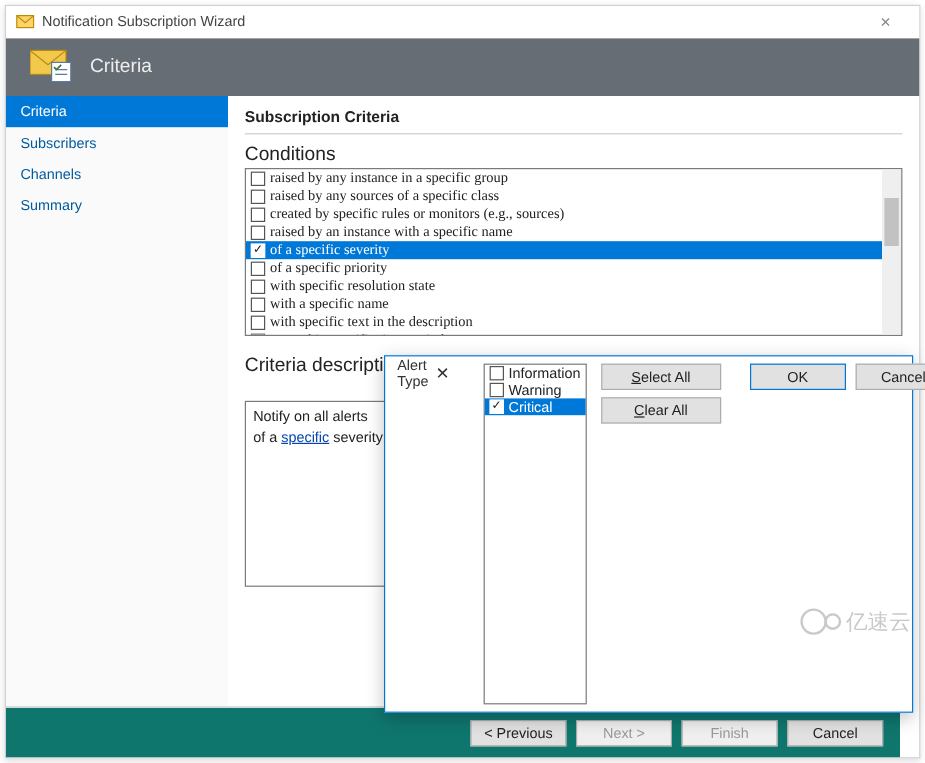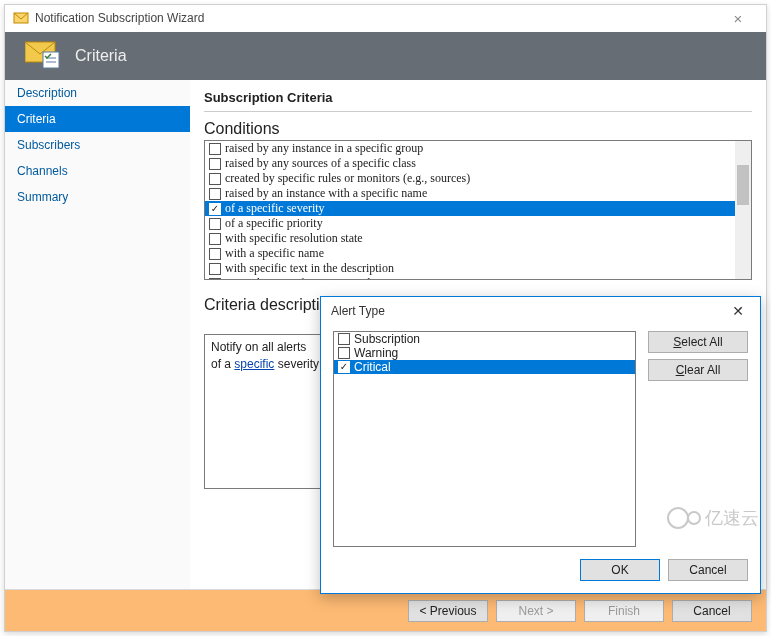--- a/index.html
+++ b/index.html
@@ -32,27 +32,27 @@
   .cond-row.selected { background:#0078d7; color:#fff; }
   .cb { width:12px; height:12px; border:1px solid #555; background:#fff; font-size:10px; line-height:10px; text-align:center; }
   .cond-row.selected .cb { border-color:#fff; }
   .cb.checked::after{content:"✓"; display:block; font-size:10px; color:#222;}
   .scroll-stub { position:absolute; right:0; top:0; bottom:0; width:16px; background:#efefef; }
   .scroll-thumb { position:absolute; top:24px; right:2px; width:12px; height:40px; background:#c2c2c2; }
 
   .desc-box { margin-top:20px; width:100%; height:155px; border:1px solid #7a7a7a; background:#fff; padding:4px 6px; font-size:12px; color:#222; line-height:1.4; }
   .desc-box .link { color:#0645ad; text-decoration:underline; cursor:pointer; }
 
-  .mw-footer { position:absolute; bottom:0; left:0; right:0; height:42px; background:#fdba74; border-top:1px solid #d9d9d9; display:flex; justify-content:flex-end; align-items:center; gap:8px; padding-right:14px; }
+  .mw-footer { position:absolute; bottom:0; left:0; right:16px; height:42px; background:#0f766e; border-top:1px solid #d9d9d9; display:flex; justify-content:flex-end; align-items:center; gap:8px; padding-right:14px; }
   .btn { min-width:80px; height:22px; border:1px solid #adadad; background:#e1e1e1; font-size:12px; display:inline-flex; align-items:center; justify-content:center; padding:0 10px; cursor:pointer; }
   .btn.disabled { color:#9a9a9a; background:#efefef; cursor:default; }
   .btn.default { border-color:#0078d7; }
 
   
-  .modal { position:absolute; left:320px; top:296px; width:441px; height:298px; border:1px solid #0078d7; background:#fff; box-shadow:0 4px 14px rgba(0,0,0,0.25); display:flex; flex-direction:column; }
+  .modal { position:absolute; left:320px; top:296px; width:441px; height:298px; border:1px solid #0078d7; background:#fff; box-shadow:0 4px 14px rgba(0,0,0,0.25); display:flex; flex-direction:row; }
   .modal-title { height:28px; display:flex; align-items:center; padding:0 10px; font-size:12px; color:#333; }
   .modal-close { margin-left:auto; font-size:14px; color:#333; padding:2px 6px; cursor:pointer; }
   .modal-body { flex:1; display:flex; padding:6px 12px 6px 12px; gap:12px; }
   .modal-list { flex:1; border:1px solid #7a7a7a; background:#fff; }
   .ml-row { display:flex; align-items:center; gap:4px; padding:0 4px; height:14px; line-height:14px; font-size:12px; }
   .ml-row.selected { background:#0078d7; color:#fff; }
   .ml-row.selected .cb { border-color:#fff; }
   .modal-side { width:100px; display:flex; flex-direction:column; gap:6px; }
   .modal-side .btn { width:100%; }
   .modal-footer { height:40px; display:flex; justify-content:flex-end; align-items:center; gap:8px; padding:0 12px 6px 12px; }
@@ -87,21 +87,20 @@
           <rect x="18" y="12" width="16" height="16" fill="#fff" stroke="#5a7aa0"></rect>
           <path d="M21 18 h10 M21 22 h10" stroke="#5a7aa0"></path>
           <path d="M20 16 l2 2 l4 -4" fill="none" stroke="#3a7a3a" stroke-width="1.5"></path>
         </svg>
     </span>
     <span class="banner-title">Criteria</span>
   </div>
 
   <div class="body-row">
     <div class="nav">
-      <div class="nav-item">Description</div>
       <div class="nav-item current">Criteria</div>
       <div class="nav-item">Subscribers</div>
       <div class="nav-item">Channels</div>
       <div class="nav-item">Summary</div>
     </div>
 
     <div class="content">
       <div class="section-title">Subscription Criteria</div>
 
       <div class="label">Conditions</div>
@@ -173,21 +172,21 @@
 
 <div class="modal">
   <div class="modal-title">
     <span>Alert Type</span>
     <span class="modal-close">✕</span>
   </div>
   <div class="modal-body">
     <div class="modal-list">
       <div class="ml-row">
           <span class="cb"></span>
-          <span>Subscription</span>
+          <span>Information</span>
         </div>
       <div class="ml-row">
           <span class="cb"></span>
           <span>Warning</span>
         </div>
       <div class="ml-row selected">
           <span class="cb checked"></span>
           <span>Critical</span>
         </div>
     </div>

